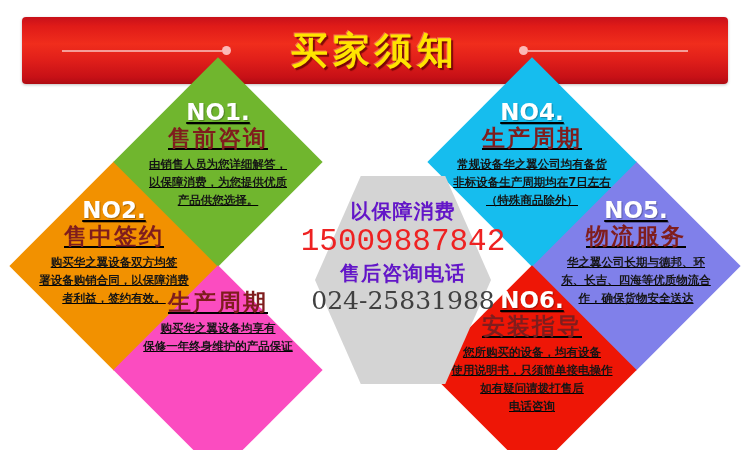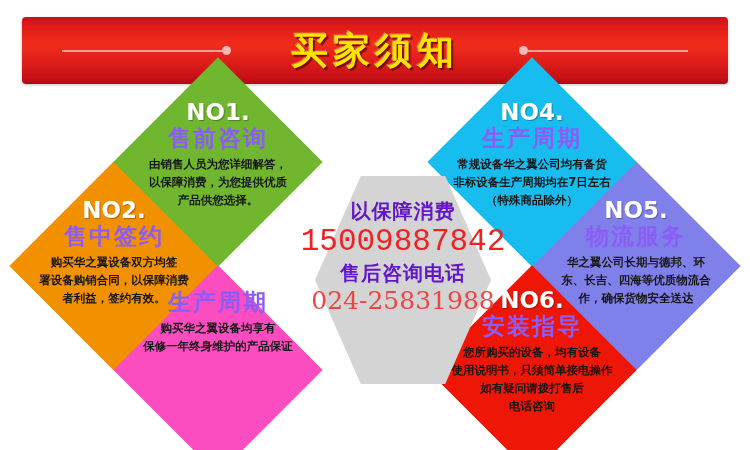--- a/index.html
+++ b/index.html
@@ -93,21 +93,21 @@
     text-shadow: 1px 1px 0 #cfcfcf;
   }
   .c-phone-red {
     color: #ee2222;
     font-family: Liberation Mono, monospace;
     font-size: 31px;
     line-height: 36px;
     letter-spacing: 0px;
   }
   .c-phone-purple {
-    color: #ef4444;
+    color: #404040;
     font-family: "DejaVu Serif", "Liberation Serif", serif;
     font-size: 25px;
     line-height: 30px;
   }
 
   
   .dia {
     position: absolute;
     transform: rotate(45deg);
   }
@@ -115,21 +115,21 @@
     font-size: 23px;
     font-weight: bold;
     color: #ffffff;
     letter-spacing: 0px;
     text-shadow: 1px 1px 1px rgba(0,0,0,0.3);
     line-height: 24px;
   }
   .sec-title {
     font-size: 23px;
     font-weight: bold;
-    color: #8b5cf6;
+    color: #7f1d1d;
     letter-spacing: 2px;
     line-height: 27px;
     margin-top: 1px;
   }
   .sec-body {
     font-size: 11.5px;
     font-weight: bold;
     color: #151515;
     line-height: 18px;
     text-align: center;
@@ -146,20 +146,21 @@
   #dia5 { left: 562px; top: 192px; width: 148px; height: 148px; background: #8080ea; z-index: 2; }
   #dia6 { left: 458px; top: 296px; width: 148px; height: 148px; background: #ee1606; z-index: 3; }
 
   
   .txtbox {
     position: absolute;
     width: 236px;
     text-align: center;
     z-index: 4;
     pointer-events: none;
+    text-decoration: underline;
   }
   #txt1 { left: 100px; top: 100px; }
   #txt2 { left: -4px;  top: 198px; }
   #txt3 { left: 100px; top: 288px; }
   #txt4 { left: 414px; top: 100px; }
   #txt5 { left: 518px; top: 198px; }
   #txt6 { left: 414px; top: 288px; }
 </style>
 </head>
 <body>

